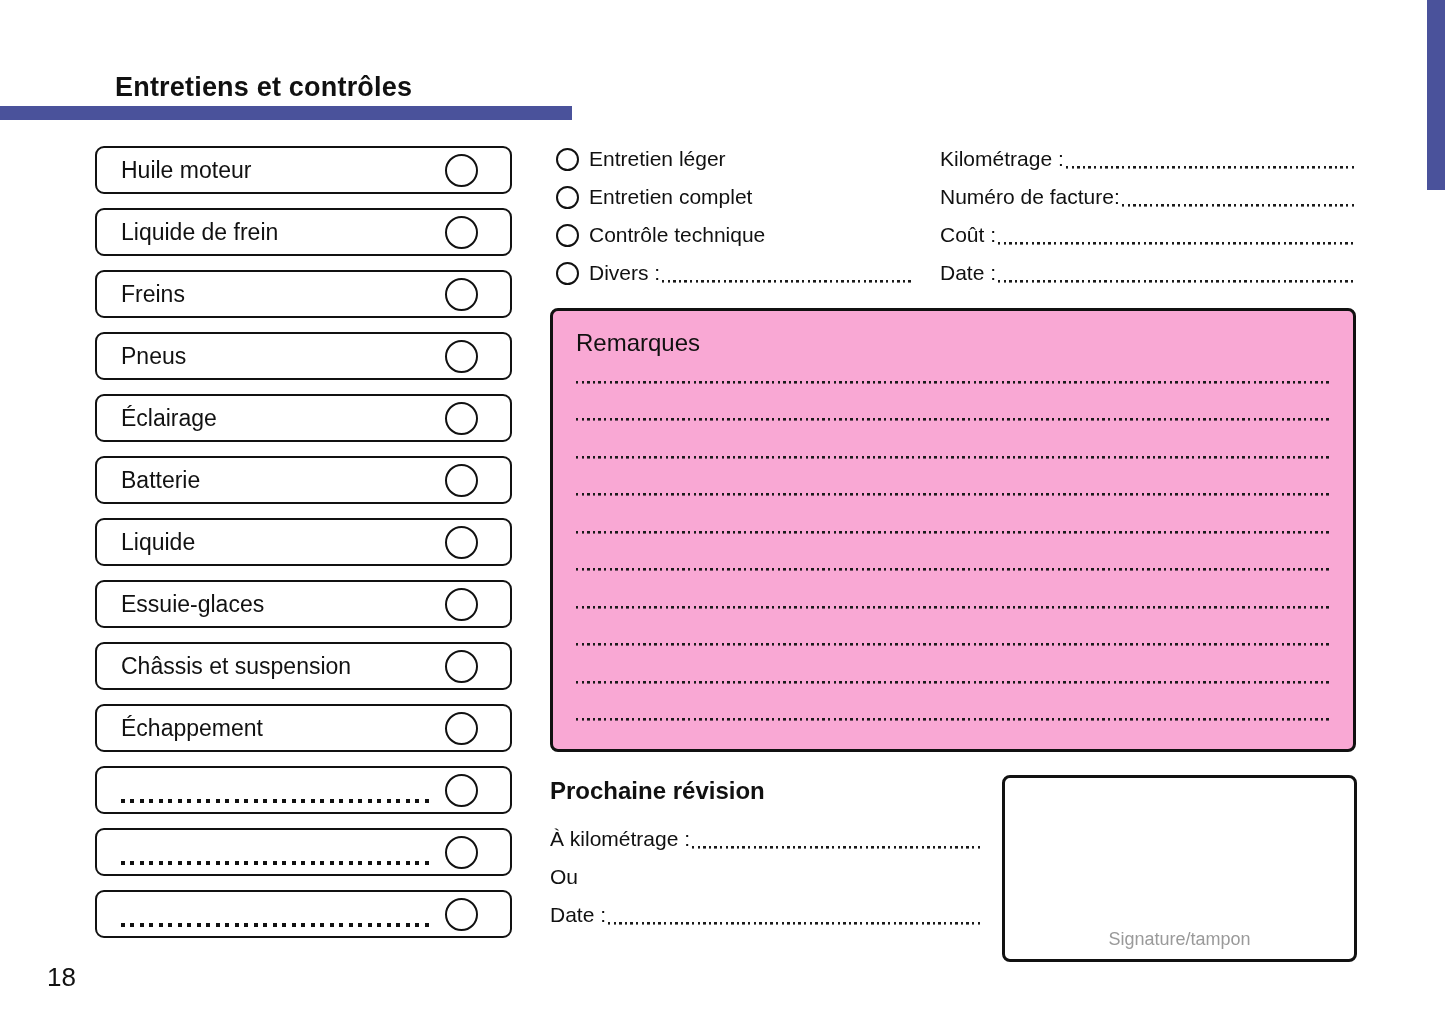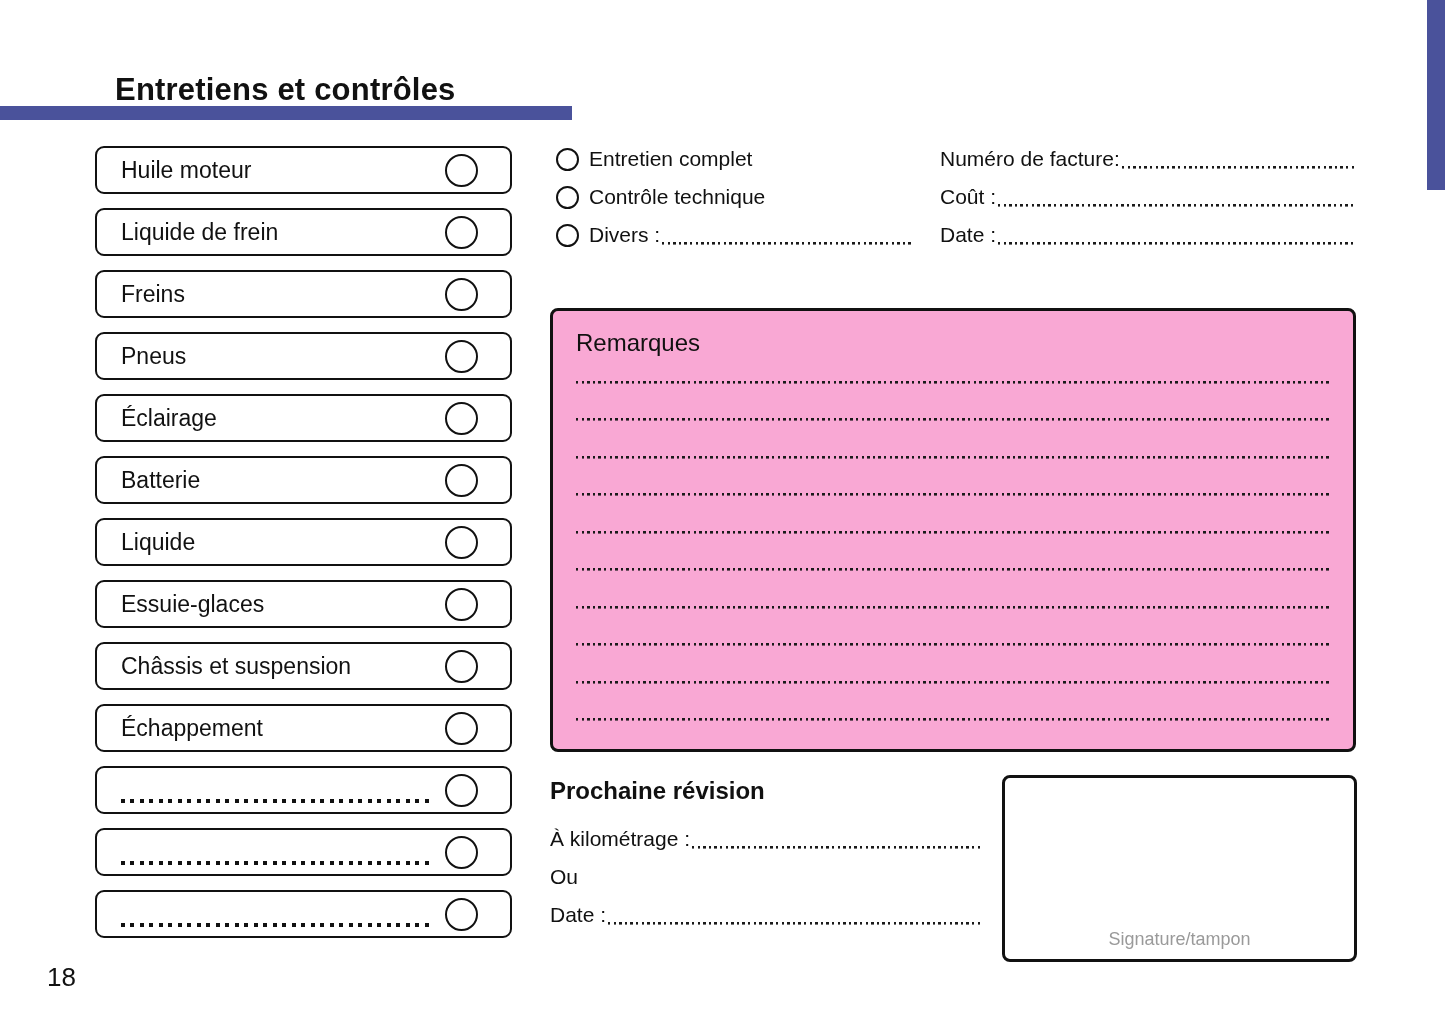--- a/index.html
+++ b/index.html
@@ -1,21 +1,21 @@
 <!DOCTYPE html>
 <html><head>
 <meta charset="utf-8">
 <style>
   html,body { margin:0; padding:0; background:#ffffff; }
   .page {
     position:relative; width:1445px; height:1030px; background:#ffffff;
     font-family:"Liberation Sans", sans-serif; color:#111; overflow:hidden;
   }
   
-  .title { position:absolute; left:115px; top:72px; font-size:31px; font-weight:bold; letter-spacing:.2px; }
+  .title { position:absolute; left:115px; top:72px; font-size:27px; font-weight:bold; letter-spacing:.2px; }
   .title-bar { position:absolute; left:0; top:106px; width:572px; height:14px; }
   .edge-tab { position:absolute; right:0; top:0; width:18px; height:190px; }
 
   
   .dots {
     background-image:repeating-linear-gradient(to right,#1a1a1a 0 2.4px,transparent 2.4px 5.6px);
     background-repeat:no-repeat; background-position:left bottom; background-size:100% 2.6px;
   }
   .dots-bold {
     background-image:repeating-linear-gradient(to right,#111 0 4px,transparent 4px 9.5px);
@@ -123,34 +123,42 @@
       </div>
       <div class="check-row">
         <div class="blank-line dots dots-bold"></div>
         <div class="check-circle"></div>
       </div>
     </div>
 
   <div class="service-list">
       <div class="service-row">
         <div class="radio-circle"></div>
+        <div class="label">Entretien léger</div>
+      </div>
+      <div class="service-row">
+        <div class="radio-circle"></div>
         <div class="label">Entretien complet</div>
       </div>
       <div class="service-row">
         <div class="radio-circle"></div>
         <div class="label">Contrôle technique</div>
       </div>
       <div class="service-row">
         <div class="radio-circle"></div>
         <div class="label">Divers :</div>
         <div class="fill-dots dots"></div>
       </div>
     </div>
 
   <div class="record-list">
+      <div class="record-row">
+        <div class="label">Kilométrage :</div>
+        <div class="fill-dots dots"></div>
+      </div>
       <div class="record-row">
         <div class="label">Numéro de facture:</div>
         <div class="fill-dots dots"></div>
       </div>
       <div class="record-row">
         <div class="label">Coût :</div>
         <div class="fill-dots dots"></div>
       </div>
       <div class="record-row">
         <div class="label">Date :</div>

